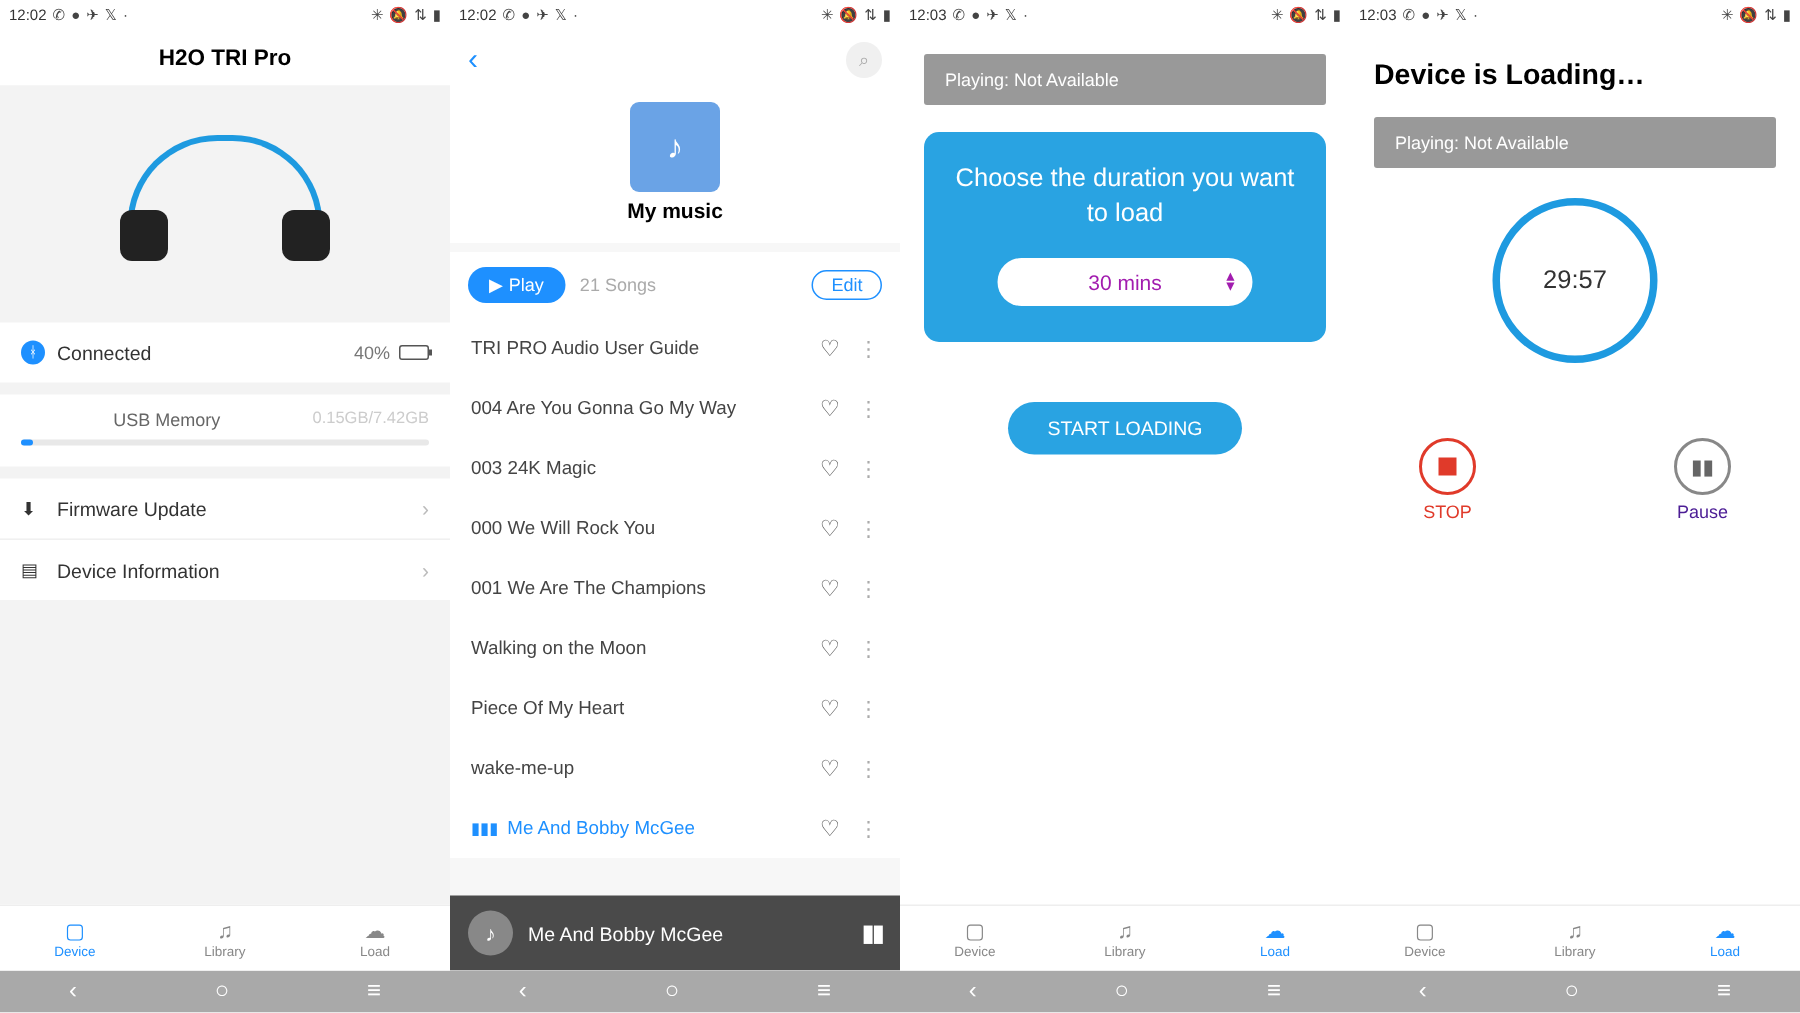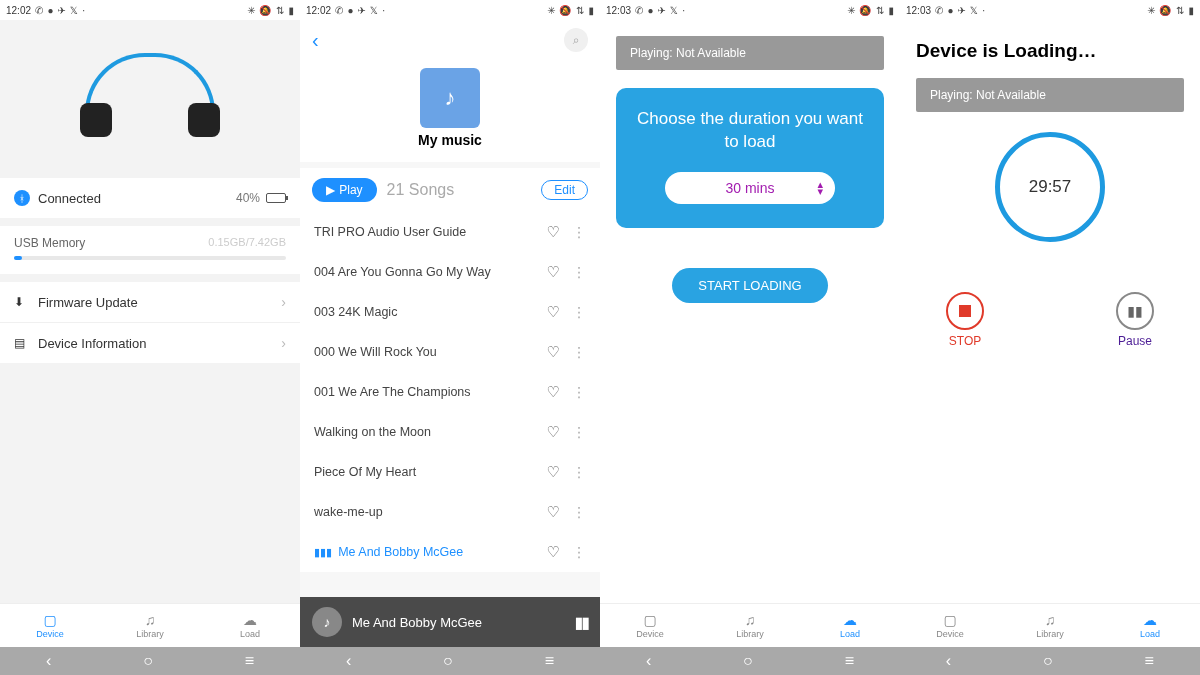--- a/index.html
+++ b/index.html
@@ -23,37 +23,37 @@
   .hp-band { position:absolute; width:130px; height:60px; border:4px solid #1e9ae0; border-bottom:none; border-radius:70px 70px 0 0; top:8px; left:5px;}
   .hp-ear { position:absolute; width:32px; height:34px; background:#222; border-radius:8px; bottom:8px;}
   .hp-ear.l{left:0;} .hp-ear.r{right:0;}
   .s1-row { background:#fff; padding:12px 14px; font-size:13px; color:#333; display:flex; align-items:center; margin-top:8px; border-bottom:0px solid #eee;}
   .s1-row.nomt{margin-top:0; border-top:1px solid #f0f0f0;}
   .bt-ic { width:16px; height:16px; border-radius:50%; background:#1e90ff; color:#fff; display:flex; align-items:center; justify-content:center; font-size:10px; margin-right:8px;}
   .pct { margin-left:auto; font-size:12px; color:#777; margin-right:6px;}
   .bat { width:20px; height:10px; border:1px solid #555; border-radius:2px; position:relative;}
   .bat::after{content:""; position:absolute; right:-3px; top:2px; width:2px; height:4px; background:#555;}
   .bat .fill{width:40%; height:100%; background:#333;}
-  .memrow{ background:#fff; padding:10px 14px 14px; font-size:12px; color:#666; margin-top:8px;}
+  .memrow{ background:#fff; padding:10px 14px 14px; font-size:12px; color:#666; margin-top:8px;text-align:center;}
   .memval{float:right; color:#ccc; font-size:11px;}
   .membar{ height:4px; background:#e8e8e8; border-radius:2px; margin-top:6px; position:relative;}
   .membar .mf{width:3%; height:100%; background:#1e90ff; border-radius:2px;}
   .chev { margin-left:auto; color:#bbb; font-size:14px;}
   .row-ic{ width:14px; margin-right:10px; font-size:12px;}
   .disc { text-align:center; color:#d9534f; font-size:13px; padding:16px; background:#fff; margin-top:1px;}
   
   .s2-top { display:flex; align-items:center; justify-content:space-between; padding:8px 12px; background:#fff;}
   .back{ color:#1e90ff; font-size:20px;}
   .srch{ width:24px;height:24px;border-radius:50%; background:#f0f0f0; display:flex;align-items:center;justify-content:center; color:#aaa; font-size:12px;}
   .s2-card { display:flex; flex-direction:column; align-items:center; background:#fff; padding:8px 0 14px;}
   .music-tile{ width:60px;height:60px; background:#6aa3e6; border-radius:6px; display:flex;align-items:center;justify-content:center; color:#fff; font-size:22px;}
   .music-lbl{ font-size:14px; font-weight:600; margin-top:4px;}
   .s2-ctrl{ display:flex; align-items:center; padding:10px 12px; background:#fff; gap:10px; margin-top:6px;}
   .play-pill{ background:#1e90ff; color:#fff; border-radius:16px; padding:5px 14px; font-size:12px; display:flex; align-items:center; gap:4px;}
-  .songcount{ color:#aaa; font-size:16px;}
+  .songcount{ color:#aaa; font-size:12px;}
   .edit-pill{ margin-left:auto; border:1px solid #1e90ff; color:#1e90ff; border-radius:14px; padding:2px 12px; font-size:12px;}
   .songlist{ background:#fff; overflow:hidden;}
   .song{ display:flex; align-items:center; padding:11px 14px; font-size:12.5px; color:#444;}
   .song.playing{ color:#1e90ff;}
   .eq{ color:#1e90ff; margin-right:6px; font-size:11px;}
   .heart{ margin-left:auto; color:#555; font-size:15px; margin-right:12px;}
   .dots{ color:#aaa; font-size:14px;}
   .nowplay{ margin-top:auto; background:#4a4a4a; color:#fff; display:flex; align-items:center; padding:10px 12px; gap:10px;}
   .np-art{ width:30px;height:30px; border-radius:50%; background:#888; display:flex;align-items:center;justify-content:center; font-size:14px;}
   .np-title{ font-size:13px;}
@@ -94,20 +94,21 @@
           <span class="sb-ic">·</span>
         </div>
       <div class="sb-right">
           <span class="sb-ic">✳</span>
           <span class="sb-ic">🔕</span>
           <span class="sb-ic">⇅</span>
           <span class="sb-ic">▮</span>
         </div>
     </div>
     <div class="content">
+      <div class="s1-title">H2O TRI Pro</div>
       <div class="s1-img">
         <div class="headphone">
             <div class="hp-band"></div>
             <div class="hp-ear l"></div>
             <div class="hp-ear r"></div>
           </div>
       </div>
       <div class="s1-row">
         <span class="bt-ic">ᚼ</span>
         <span>Connected</span>

